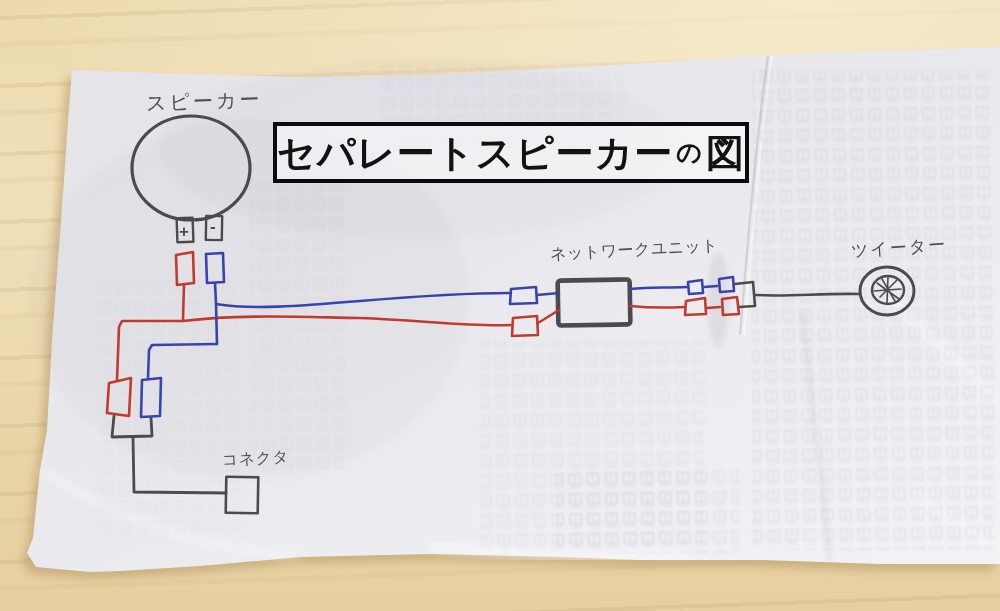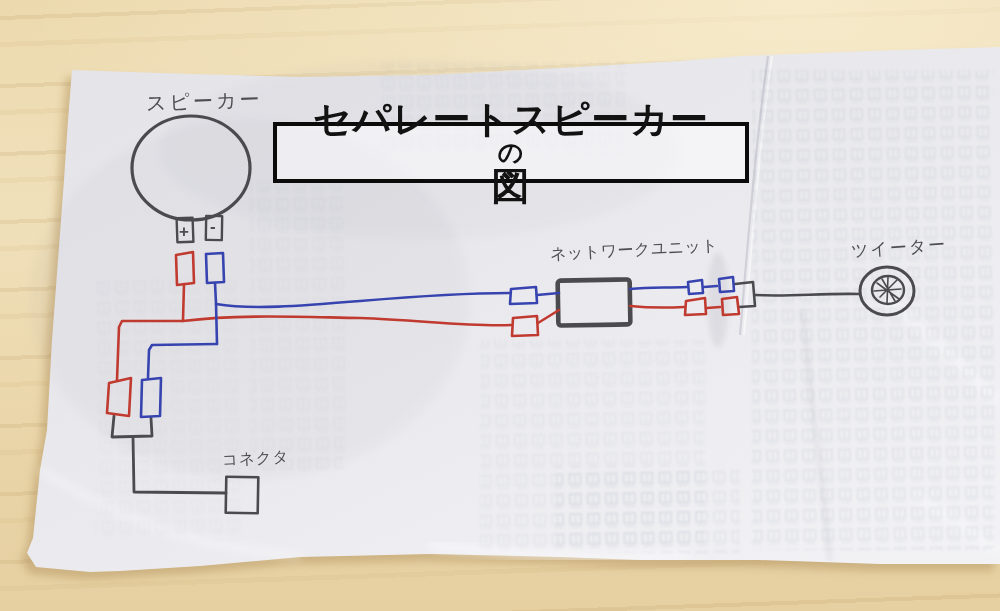--- a/index.html
+++ b/index.html
@@ -13,21 +13,21 @@
         rgba(178,144,88,0) 0 16px, rgba(178,144,88,.16) 16px 20px,
         rgba(178,144,88,0) 20px 42px, rgba(198,166,108,.12) 42px 47px,
         rgba(178,144,88,0) 47px 68px),
       linear-gradient(180deg,#ecd9ae 0%,#f0e0ba 35%,#e9d4a7 75%,#e6d0a2 100%);
   }
   .stage svg{position:absolute;left:0;top:0;}
   .title-box{
     position:absolute;left:273px;top:122px;width:468px;height:53px;
     border:4px solid #0b0b0b;background:rgba(250,250,251,.62);
     display:flex;align-items:center;justify-content:center;gap:2px;
-    color:#121212;font-weight:800;letter-spacing:1px;white-space:nowrap;flex-direction:column;
+    color:#121212;font-weight:800;letter-spacing:1px;white-space:nowrap;
   }
   .title-main,.title-suffix{font-size:38px;line-height:1;}
   .title-particle{font-size:25px;line-height:1;padding:0 1px;}
   text.hand{fill:#4e4e52;}
 </style>
 </head>
 <body>
 
 <div class="stage">
 

